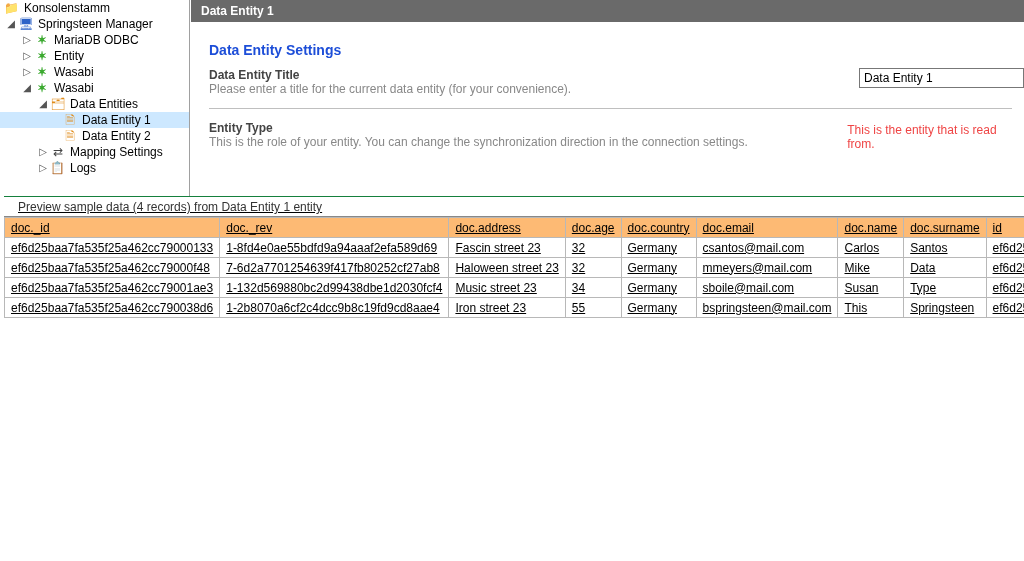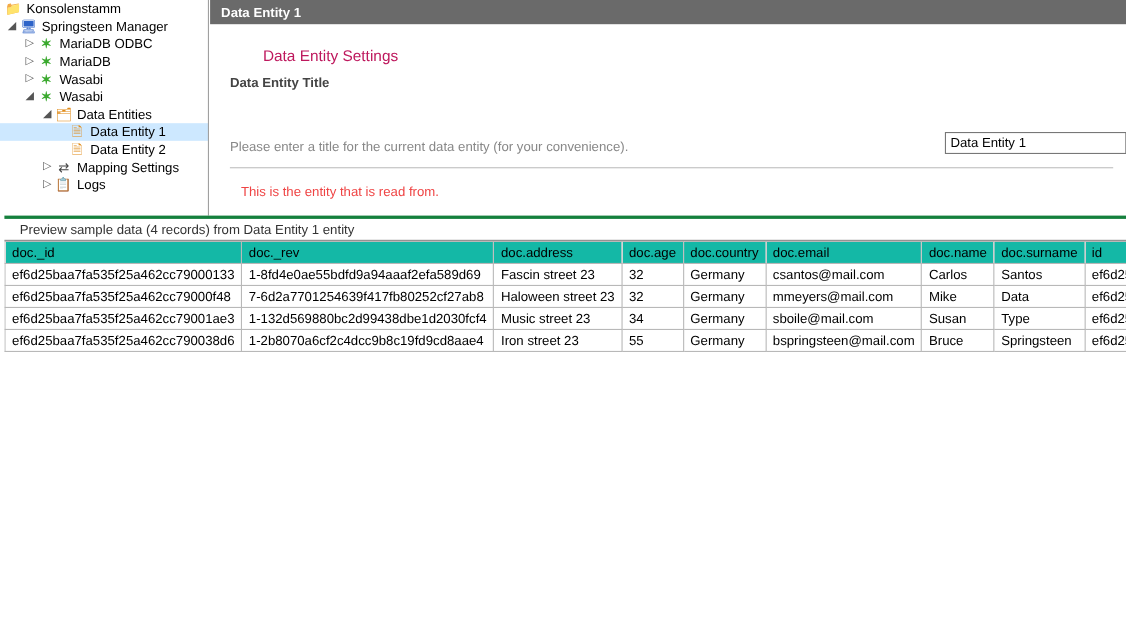--- a/index.html
+++ b/index.html
@@ -17,40 +17,40 @@
   .ic-orange{ color: #e08c1a; }
   .ic-map   { color: #444; }
   .ic-log   { color: #6b4c2a; }
   .tree-label { padding-left: 2px; }
   .tree-vborder { position: absolute; right: 0; top: 0; width: 1px; height: 200px; background: #a0a0a0; }
 
   
   .panel { position: absolute; left: 191px; top: 0; right: 0; }
   .panel-title { background: #6a6a6a; color: #fff; font-weight: bold; height: 22px; line-height: 22px; padding-left: 10px; }
   .panel-body { padding: 20px 0 0 18px; }
-  .sec-title { color: #be185d; font-weight: normal; font-size: 14px; margin-bottom: 10px; margin-left: 30px; }
-  .field { display: flex; align-items: flex-end; margin-bottom: 8px; }
+  .sec-title { color: #1d4ed8; font-weight: bold; font-size: 14px; margin-bottom: 10px; }
+  .field { display: flex; align-items: flex-start; margin-bottom: 8px; }
   .field-desc { width: 640px; }
   .field-desc .flabel { font-weight: bold; color: #444; }
-  .field-desc .fhint  { color: #888; margin-top: 44px; }
+  .field-desc .fhint  { color: #888; }
   .field-ctrl { margin-left: 10px; }
   .text-input { width: 165px; height: 20px; border: 1px solid #777; padding: 0 4px; font-size: 12px; }
   .hr { border-top: 1px solid #bfbfbf; margin: 12px 12px 12px 0; }
   .role-text { color: #ef4444; padding-top: 2px; }
 
   
-  .preview { position: absolute; left: 4px; top: 196px; right: 0; bottom: 0; background: #fff; z-index: 5; border-top: 3px solid #15803d; }
+  .preview { position: absolute; left: 4px; top: 196px; right: 0; bottom: 0; background: #fff; z-index: 5; border-top: 1px solid #15803d; text-decoration: underline; }
   .preview-title { height: 20px; line-height: 20px; padding-left: 14px; color: #333; border-bottom: 1px solid #888; }
   .grid-wrap { overflow: hidden; }
   table.grid { border-collapse: collapse; width: 1024px; }
   table.grid th, table.grid td {
     border: 1px solid #b8b8b8; padding: 2px 6px; text-align: left; font-weight: normal;
     height: 20px; white-space: nowrap; overflow: hidden;
   }
-  table.grid th { background: #14b8a6; margin-top: 32px; }
+  table.grid th { background: #fdba74; margin-top: 32px; }
 </style>
 </head>
 <body>
 
 <div class="tree">
   <div class="tree-vborder"></div>
 
   <div class="tree-row" style="padding-left:2px;">
     <span class="ic ic-folder">📁</span>
     <span class="tree-label">Konsolenstamm</span>
@@ -63,21 +63,21 @@
   </div>
 
   <div class="tree-row" style="padding-left:22px;">
     <span class="exp">▷</span>
     <span class="ic ic-green">✶</span>
     <span class="tree-label">MariaDB ODBC</span>
   </div>
   <div class="tree-row" style="padding-left:22px;">
     <span class="exp">▷</span>
     <span class="ic ic-green">✶</span>
-    <span class="tree-label">MariaDB</span>
+    <span class="tree-label">Entity</span>
   </div>
   <div class="tree-row" style="padding-left:22px;">
     <span class="exp">▷</span>
     <span class="ic ic-green">✶</span>
     <span class="tree-label">Wasabi</span>
   </div>
   <div class="tree-row" style="padding-left:22px;">
     <span class="exp">◢</span>
     <span class="ic ic-green">✶</span>
     <span class="tree-label">Wasabi</span>
@@ -120,20 +120,24 @@
         <div class="fhint">Please enter a title for the current data entity (for your convenience).</div>
       </div>
       <div class="field-ctrl">
         <input class="text-input" value="Data Entity 1" style="">
       </div>
     </div>
 
     <div class="hr"></div>
 
     <div class="field">
+      <div class="field-desc">
+        <div class="flabel">Entity Type</div>
+        <div class="fhint">This is the role of your entity. You can change the synchronization direction in the connection settings.</div>
+      </div>
       <div class="field-ctrl role-text">This is the entity that is read from.</div>
     </div>
   </div>
 </div>
 
 <div class="preview">
   <div class="preview-title">Preview sample data (4 records) from Data Entity 1 entity</div>
   <div class="grid-wrap">
     <table class="grid">
       <thead>
@@ -183,20 +187,20 @@
             <td>Type</td>
             <td>ef6d25baa7fa</td>
           </tr>
           <tr>
             <td>ef6d25baa7fa535f25a462cc790038d6</td>
             <td>1-2b8070a6cf2c4dcc9b8c19fd9cd8aae4</td>
             <td>Iron street 23</td>
             <td>55</td>
             <td>Germany</td>
             <td>bspringsteen@mail.com</td>
-            <td>Bruce</td>
+            <td>This</td>
             <td>Springsteen</td>
             <td>ef6d25baa7fa</td>
           </tr>
         </tbody>
     </table>
   </div>
 </div>
 
 </body></html>

